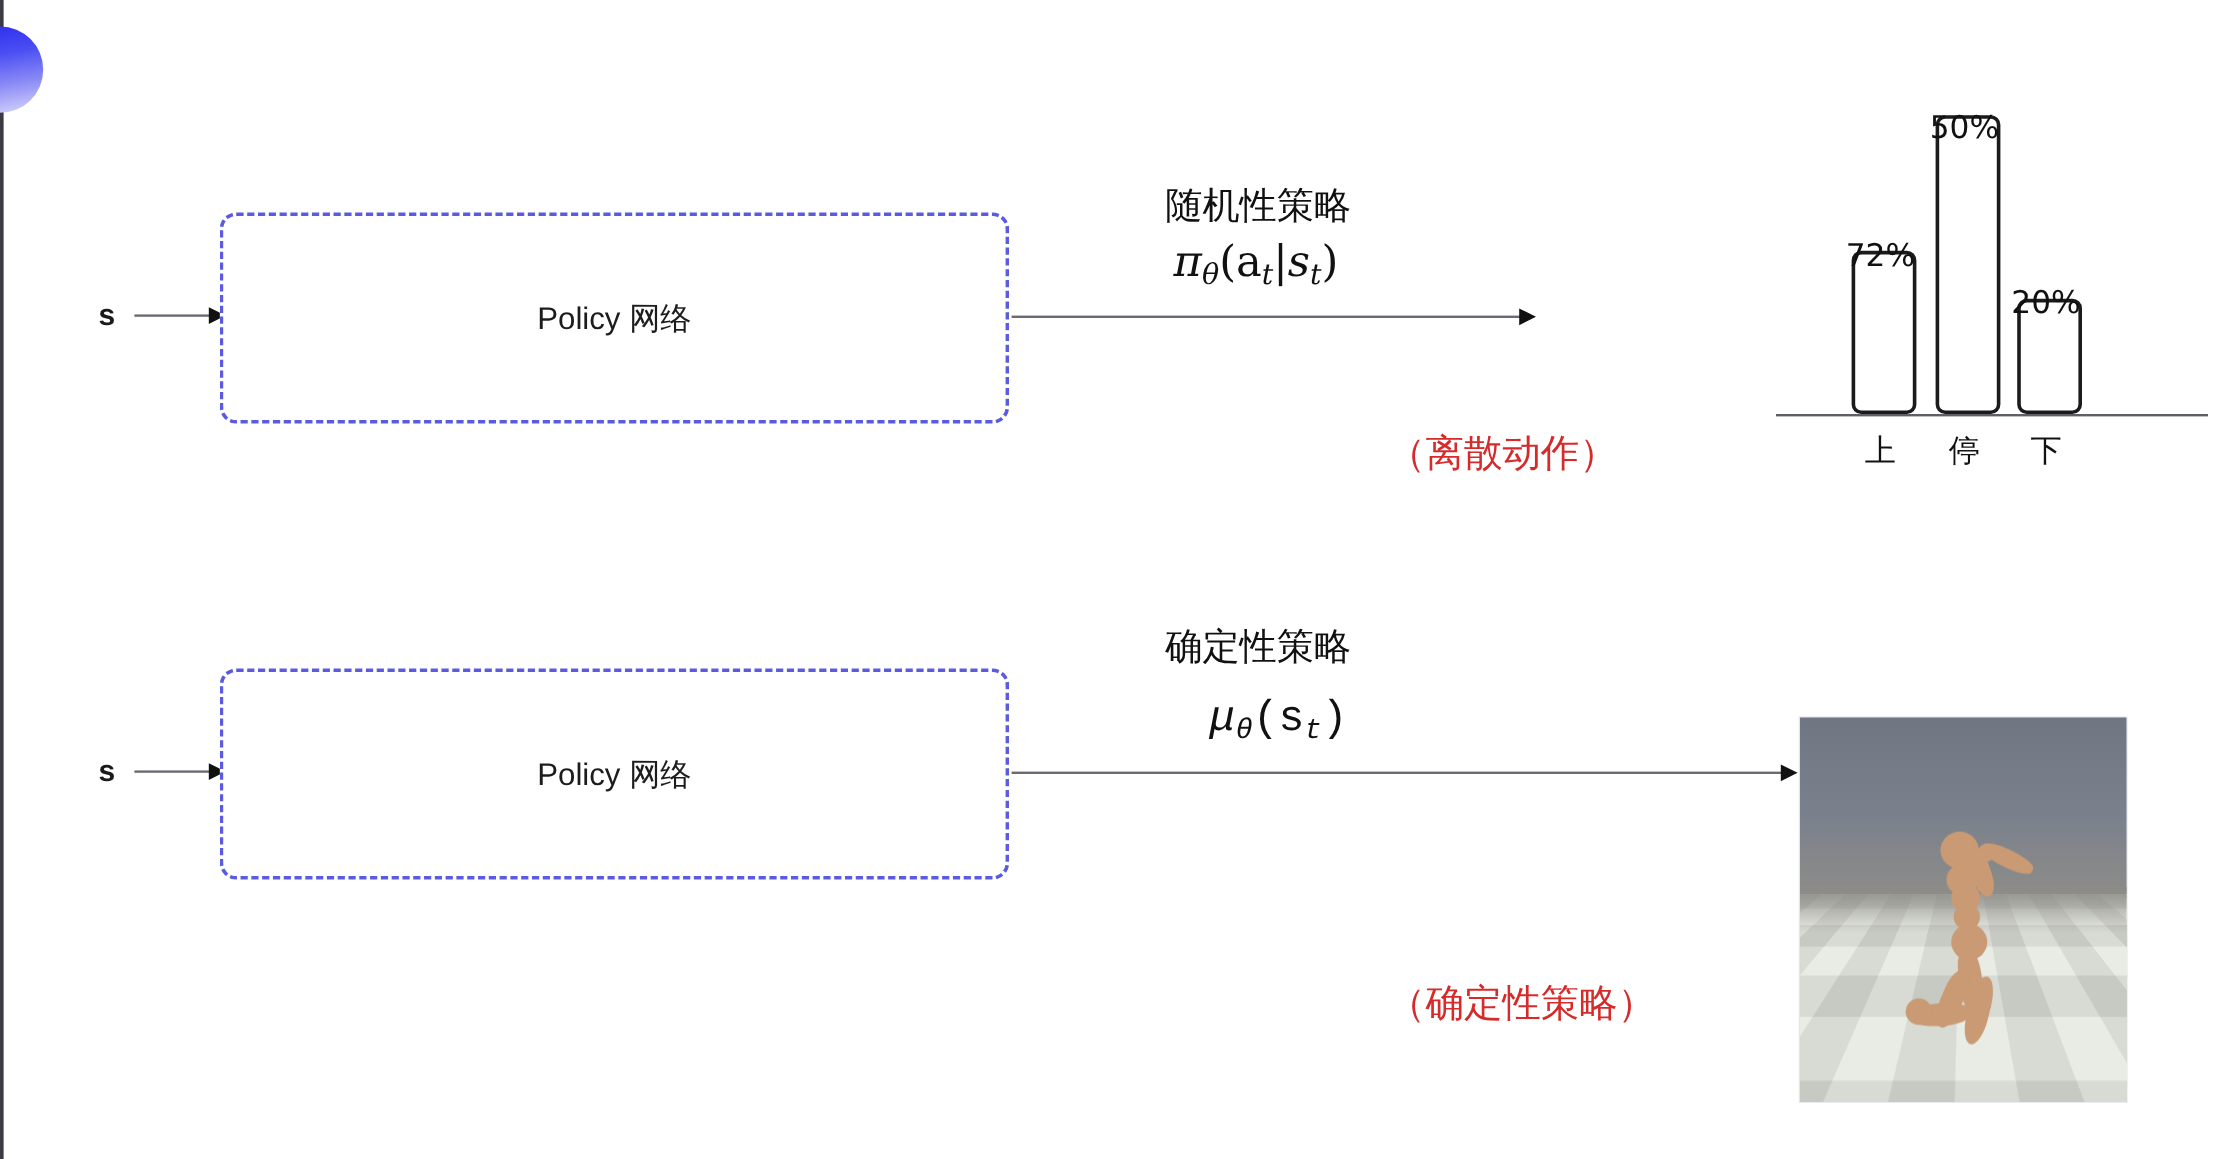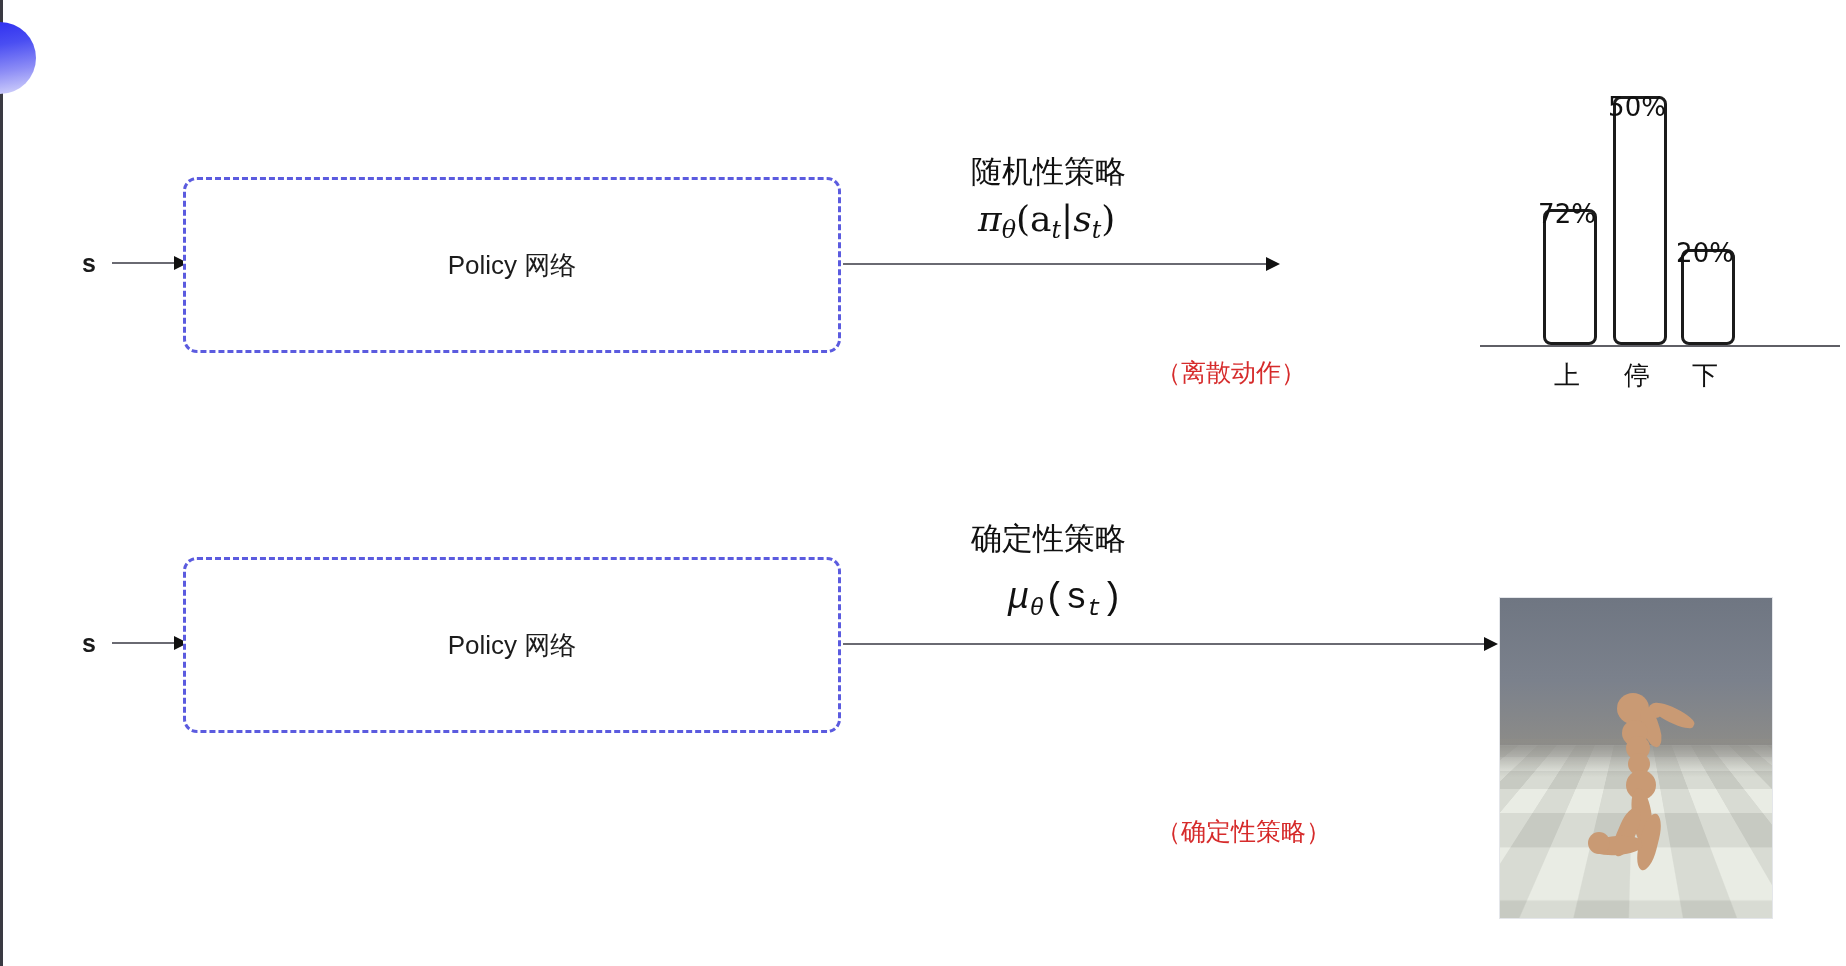--- a/index.html
+++ b/index.html
@@ -80,21 +80,21 @@
     text-align:center;
   }
   .policy-formula .sub{
     font-size:0.66em;
     vertical-align:-0.28em;
     font-style:italic;
   }
   .policy-formula .upr{font-style:normal;}
   .action-note{
     position:absolute;
-    font-size:25px;color:#d62b2b;
+    font-size:32px;color:#d62b2b;
     white-space:nowrap;
     font-family:"DejaVu Sans","Liberation Sans",sans-serif;
   }
 
   
   .bar-chart{position:absolute;}
   .bar-axis{
     position:absolute;left:0;bottom:58px;
     height:2px;background:#5f5f66;width:100%;
   }

